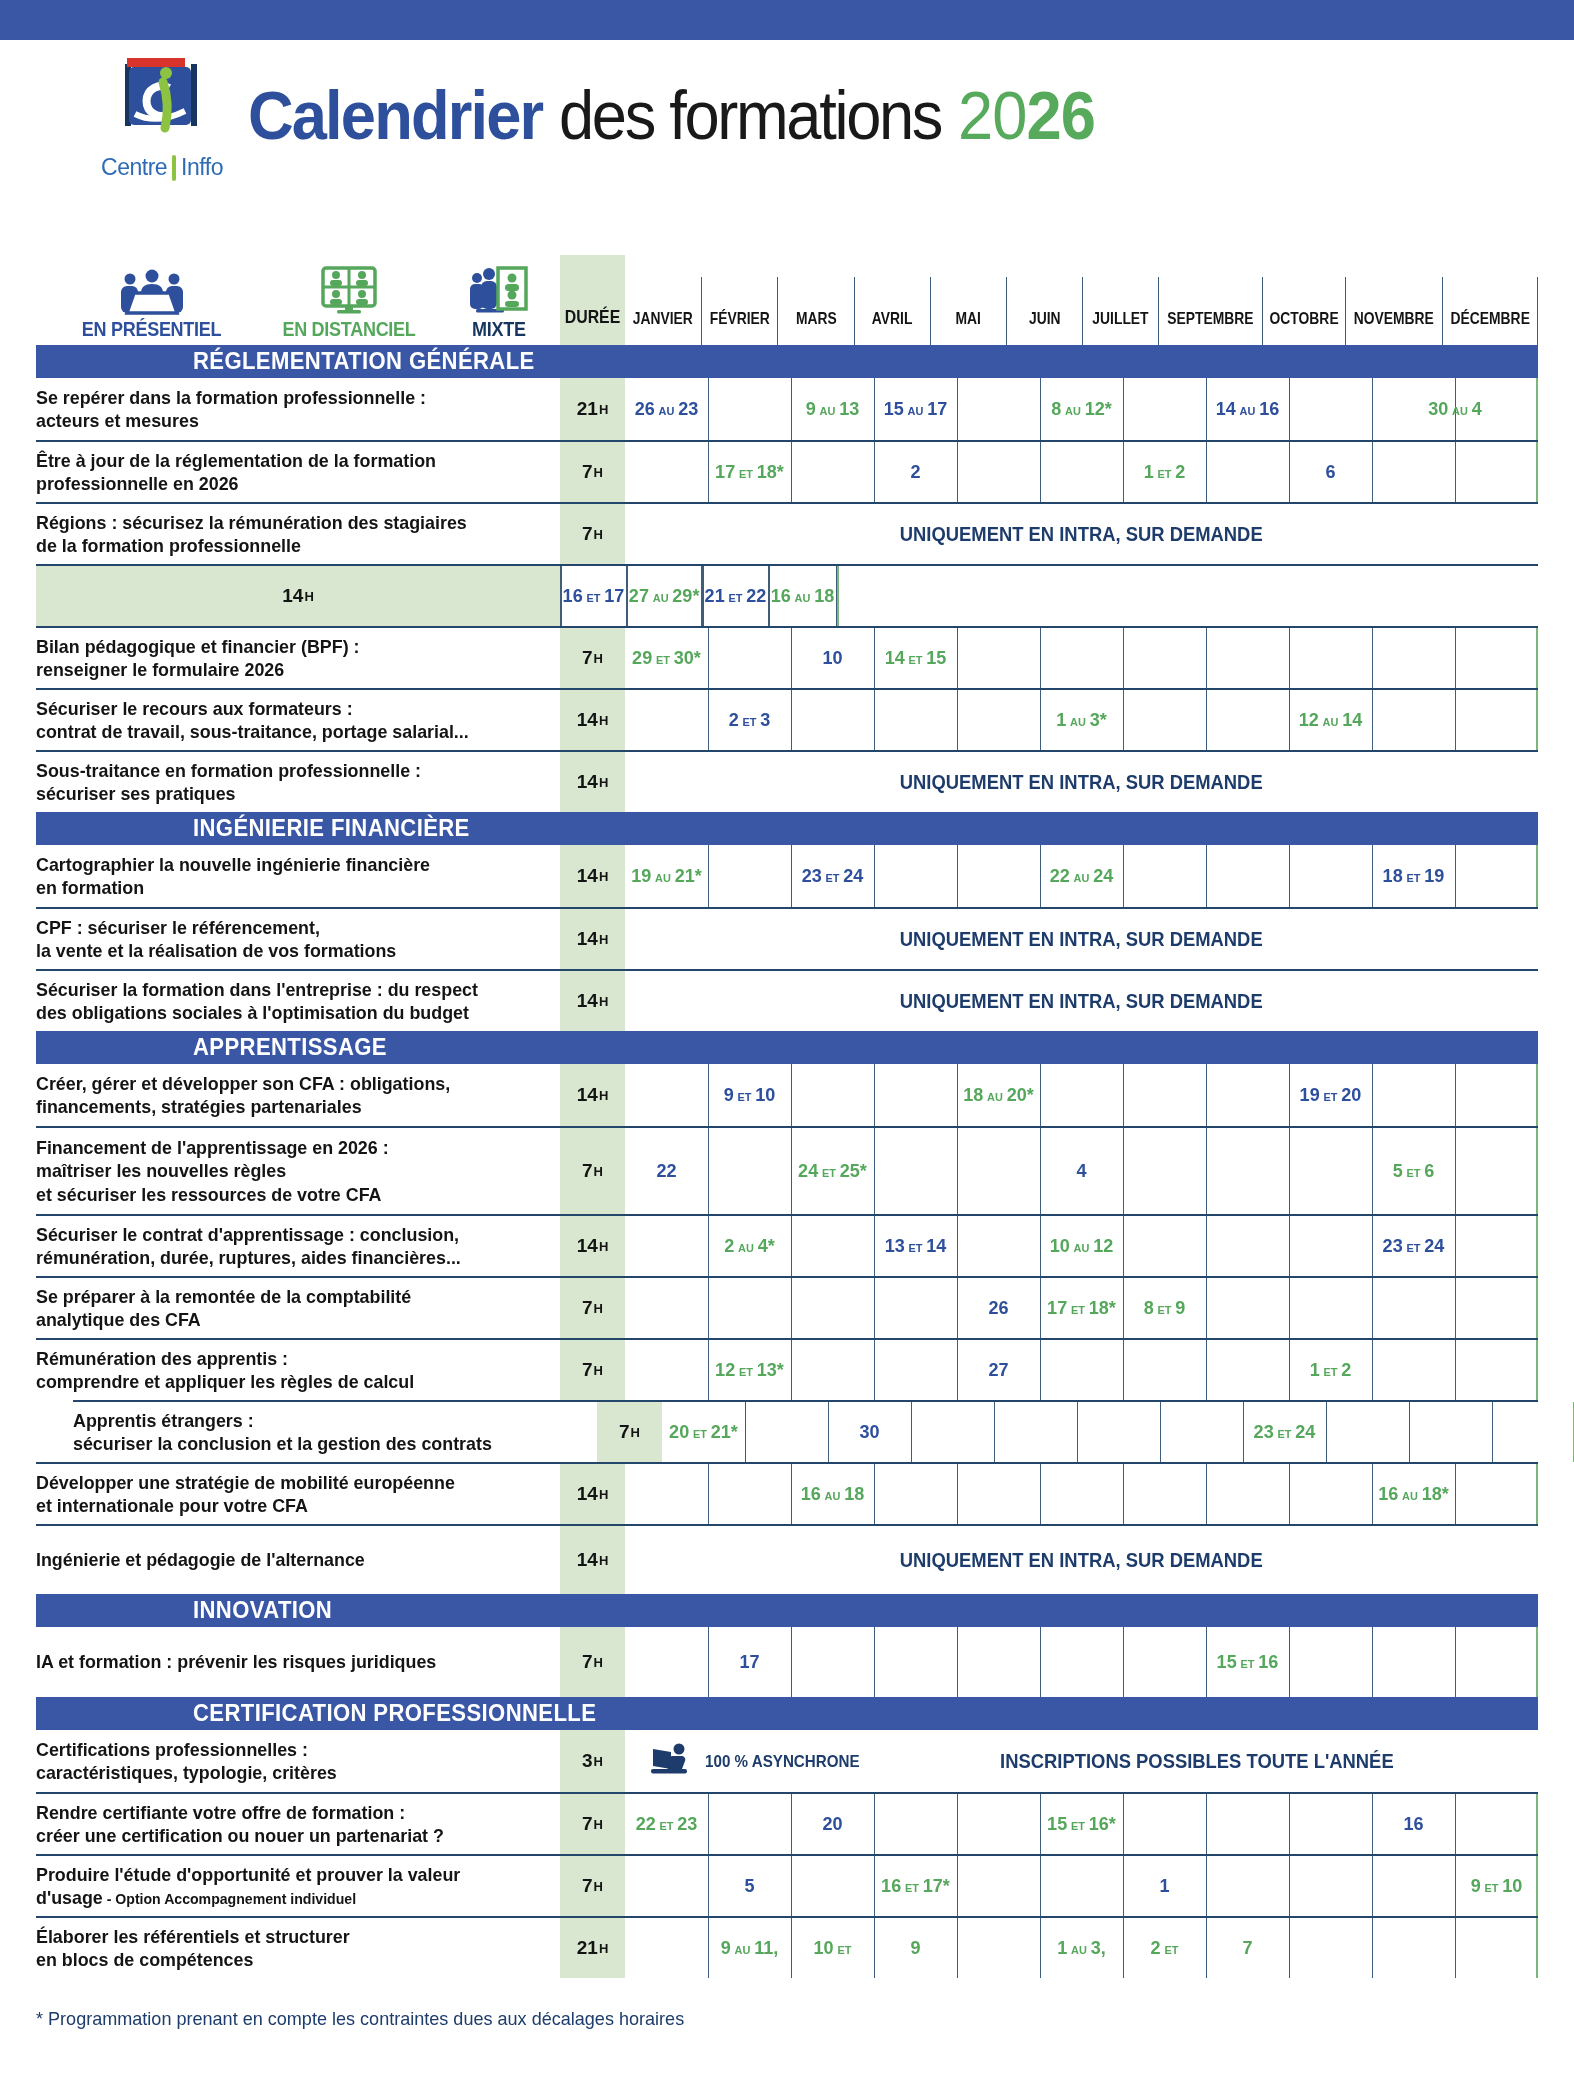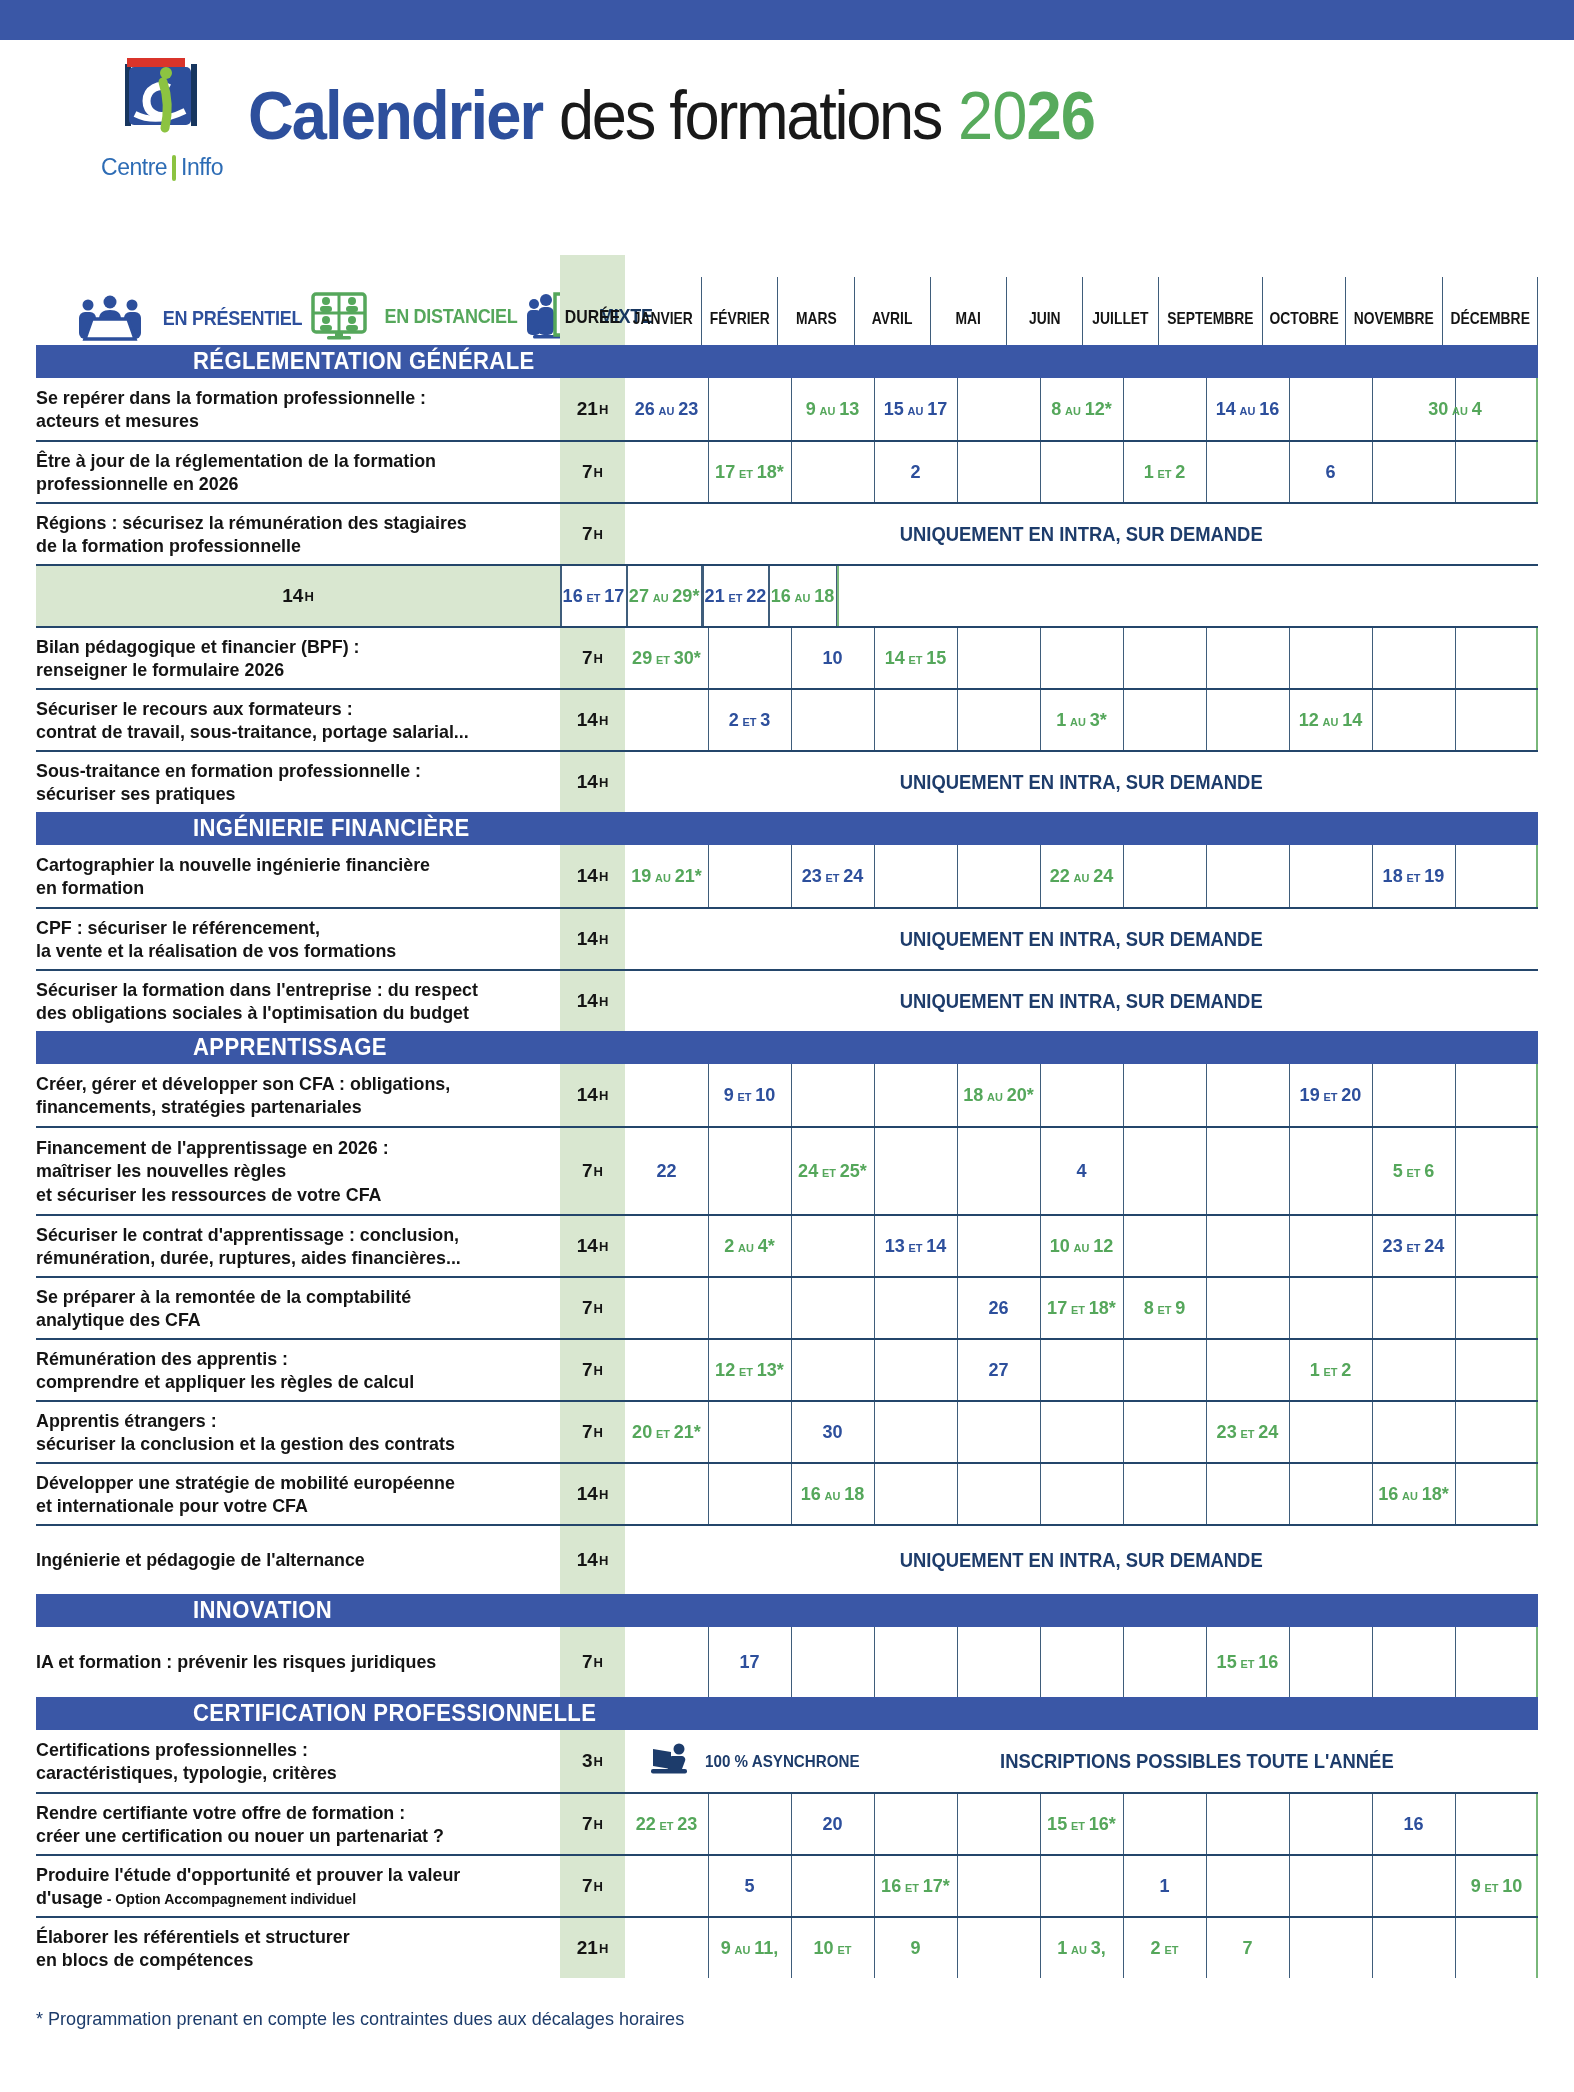--- a/index.html
+++ b/index.html
@@ -20,21 +20,21 @@
   .t2 { color:#191919; font-weight:400; font-size:68px; letter-spacing:-2.5px; }
   .t3 { font-size:68px; letter-spacing:-1px; color:#57aa5c; }
   .t3 .y1 { font-weight:400; }
   .t3 .y2 { font-weight:800; }
 
   
   .table { margin-left:36px; width:1502px; }
   .head { display:grid; grid-template-columns:524px 65px repeat(11,1fr); height:90px; }
   .legend-cell { display:flex; align-items:flex-end; justify-content:space-between;
                  padding:0 30px 4px 38px; }
-  .legend-item { display:flex; flex-direction:row; align-items:center; gap:9px; }
+  .legend-item { display:flex; flex-direction:column; align-items:center; gap:3px; }
   .legend-label { font-weight:700; font-size:20px; white-space:nowrap;
                   transform:scaleX(0.9); letter-spacing:-0.3px; }
   .c-pres { color:#2d4f9c; } .c-dist { color:#55a75b; } .c-mix { color:#17365f; }
   .dur-head { background:#d9e7d0; display:flex; align-items:flex-end; justify-content:center;
               padding-bottom:17px; font-weight:700; font-size:18px; color:#141414; }
   .dur-head span { transform:scaleX(0.88); }
   .mon-head { align-self:end; height:68px; display:flex; align-items:flex-end; justify-content:center;
               padding-bottom:17px; font-weight:700; font-size:16.5px; color:#141414;
               border-left:1.5px solid #3f5d7b; }
   .mon-head.first { border-left:none; }
@@ -697,21 +697,21 @@
             <div class="entry presentiel" style="grid-column: 5 / span 1;">
               <span class="num">27</span>
             </div>
             <div class="entry distanciel" style="grid-column: 9 / span 1;">
               <span class="num">1</span>
               <span class="conn">ET</span>
               <span class="num">2</span>
             </div>
           </div>
         </div>
-        <div class="row" style="min-height: 62px;">
+        <div class="row" style="min-height: 62px; margin-left: 37px;">
           <div class="c-label">
             <span class="lbl-wrap">Apprentis étrangers :
 sécuriser la conclusion et la gestion des contrats</span>
           </div>
           <div class="c-dur">
             <span class="num">7</span>
             <span class="h">H</span>
           </div>
           <div class="c-months">
             <div class="mcell first" style="grid-column: 1 / span 1;"></div>

